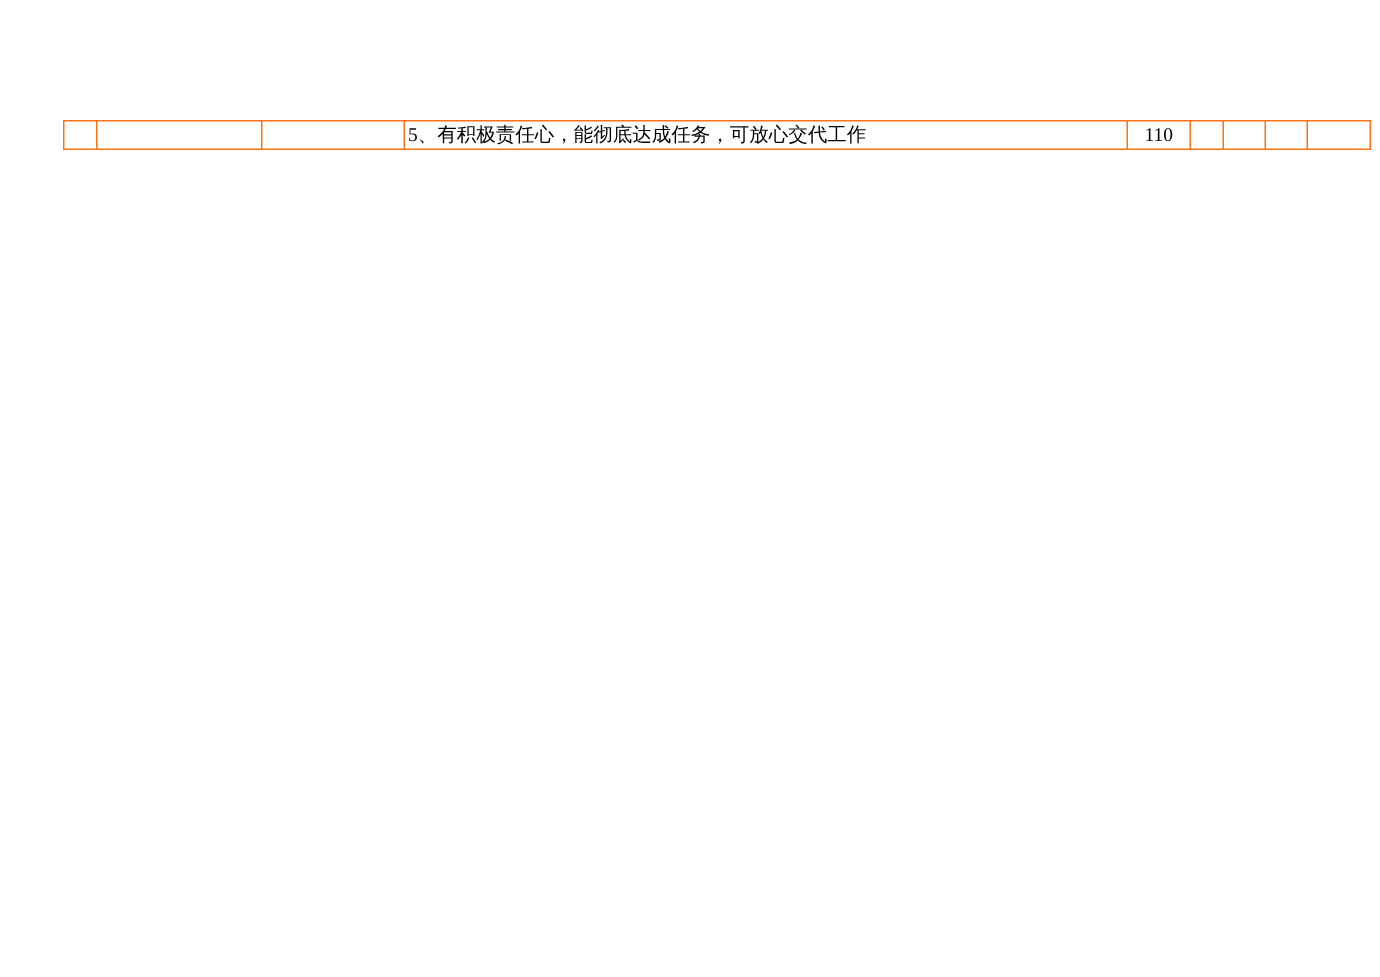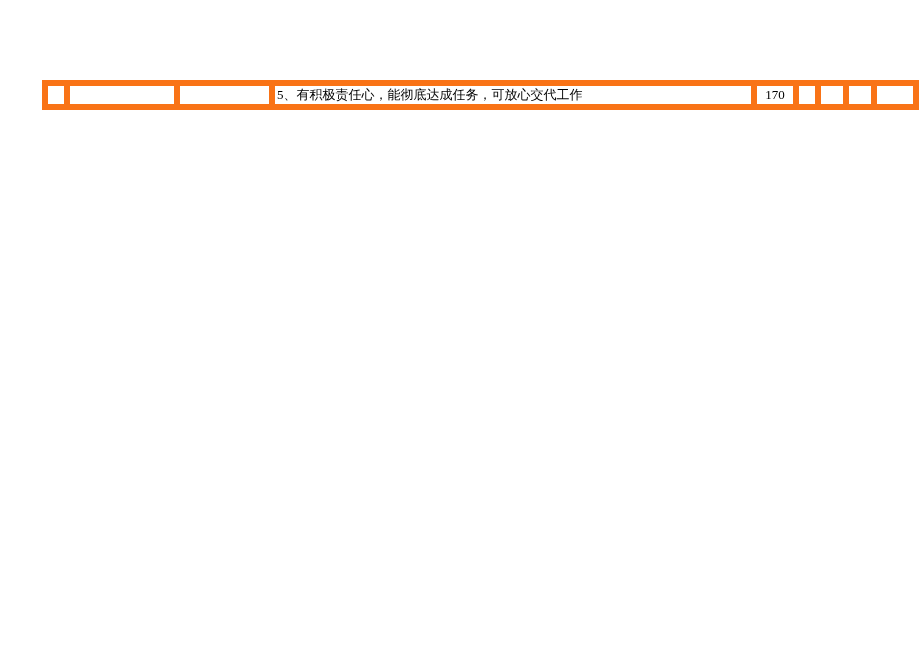--- a/index.html
+++ b/index.html
@@ -20,21 +20,21 @@
       top: 80px;
       left: 42px;
       width: 836px;
     }
     table {
       border-collapse: collapse;
       width: 100%;
       table-layout: fixed;
     }
     td {
-      border: 6px solid #f97316;
+      border: 1px solid #f97316;
       height: 19px;
       padding: 0;
       vertical-align: middle;
       overflow: hidden;
       margin-top: 24px;
     }
     .col1 { width: 22px; }
     .col2 { width: 110px; }
     .col3 { width: 95px; }
     .col4 { width: 482px; }
@@ -55,21 +55,21 @@
 <body>
 
 <div class="table-container">
   <table>
     <tbody>
         <tr>
       <td class="col1"></td>
       <td class="col2"></td>
       <td class="col3"></td>
       <td class="col4 text-left">5、有积极责任心，能彻底达成任务，可放心交代工作</td>
-      <td class="col5 text-center">170</td>
+      <td class="col5 text-center">110</td>
       <td class="col6"></td>
       <td class="col7"></td>
       <td class="col8"></td>
       <td class="col9"></td>
     </tr>
   </tbody>
     </table>
 </div>
 
 </body></html>

